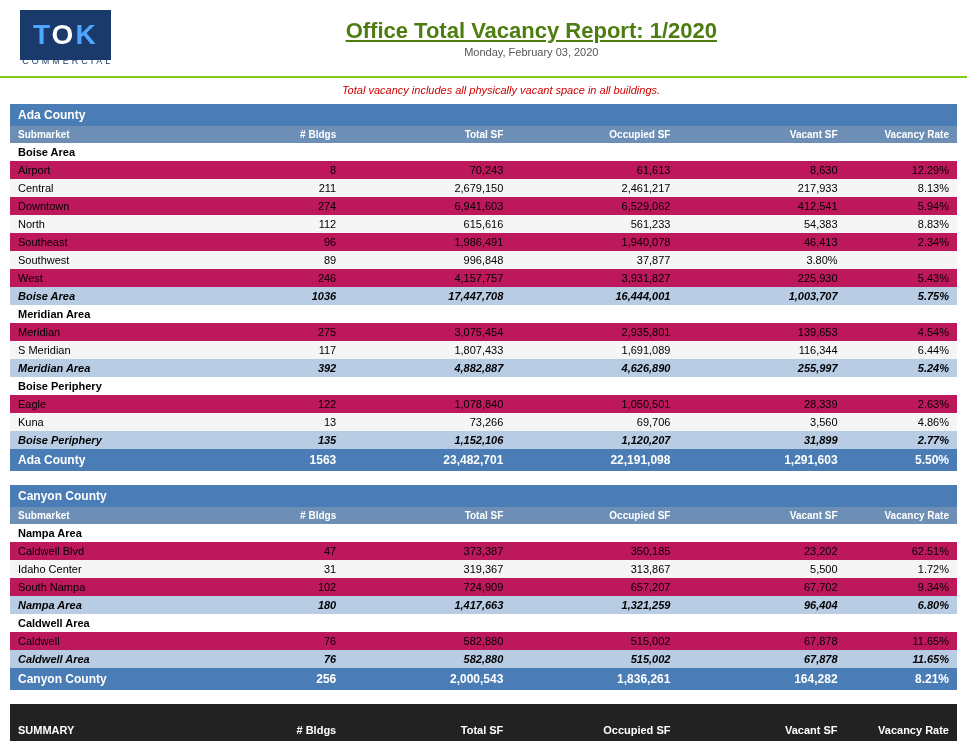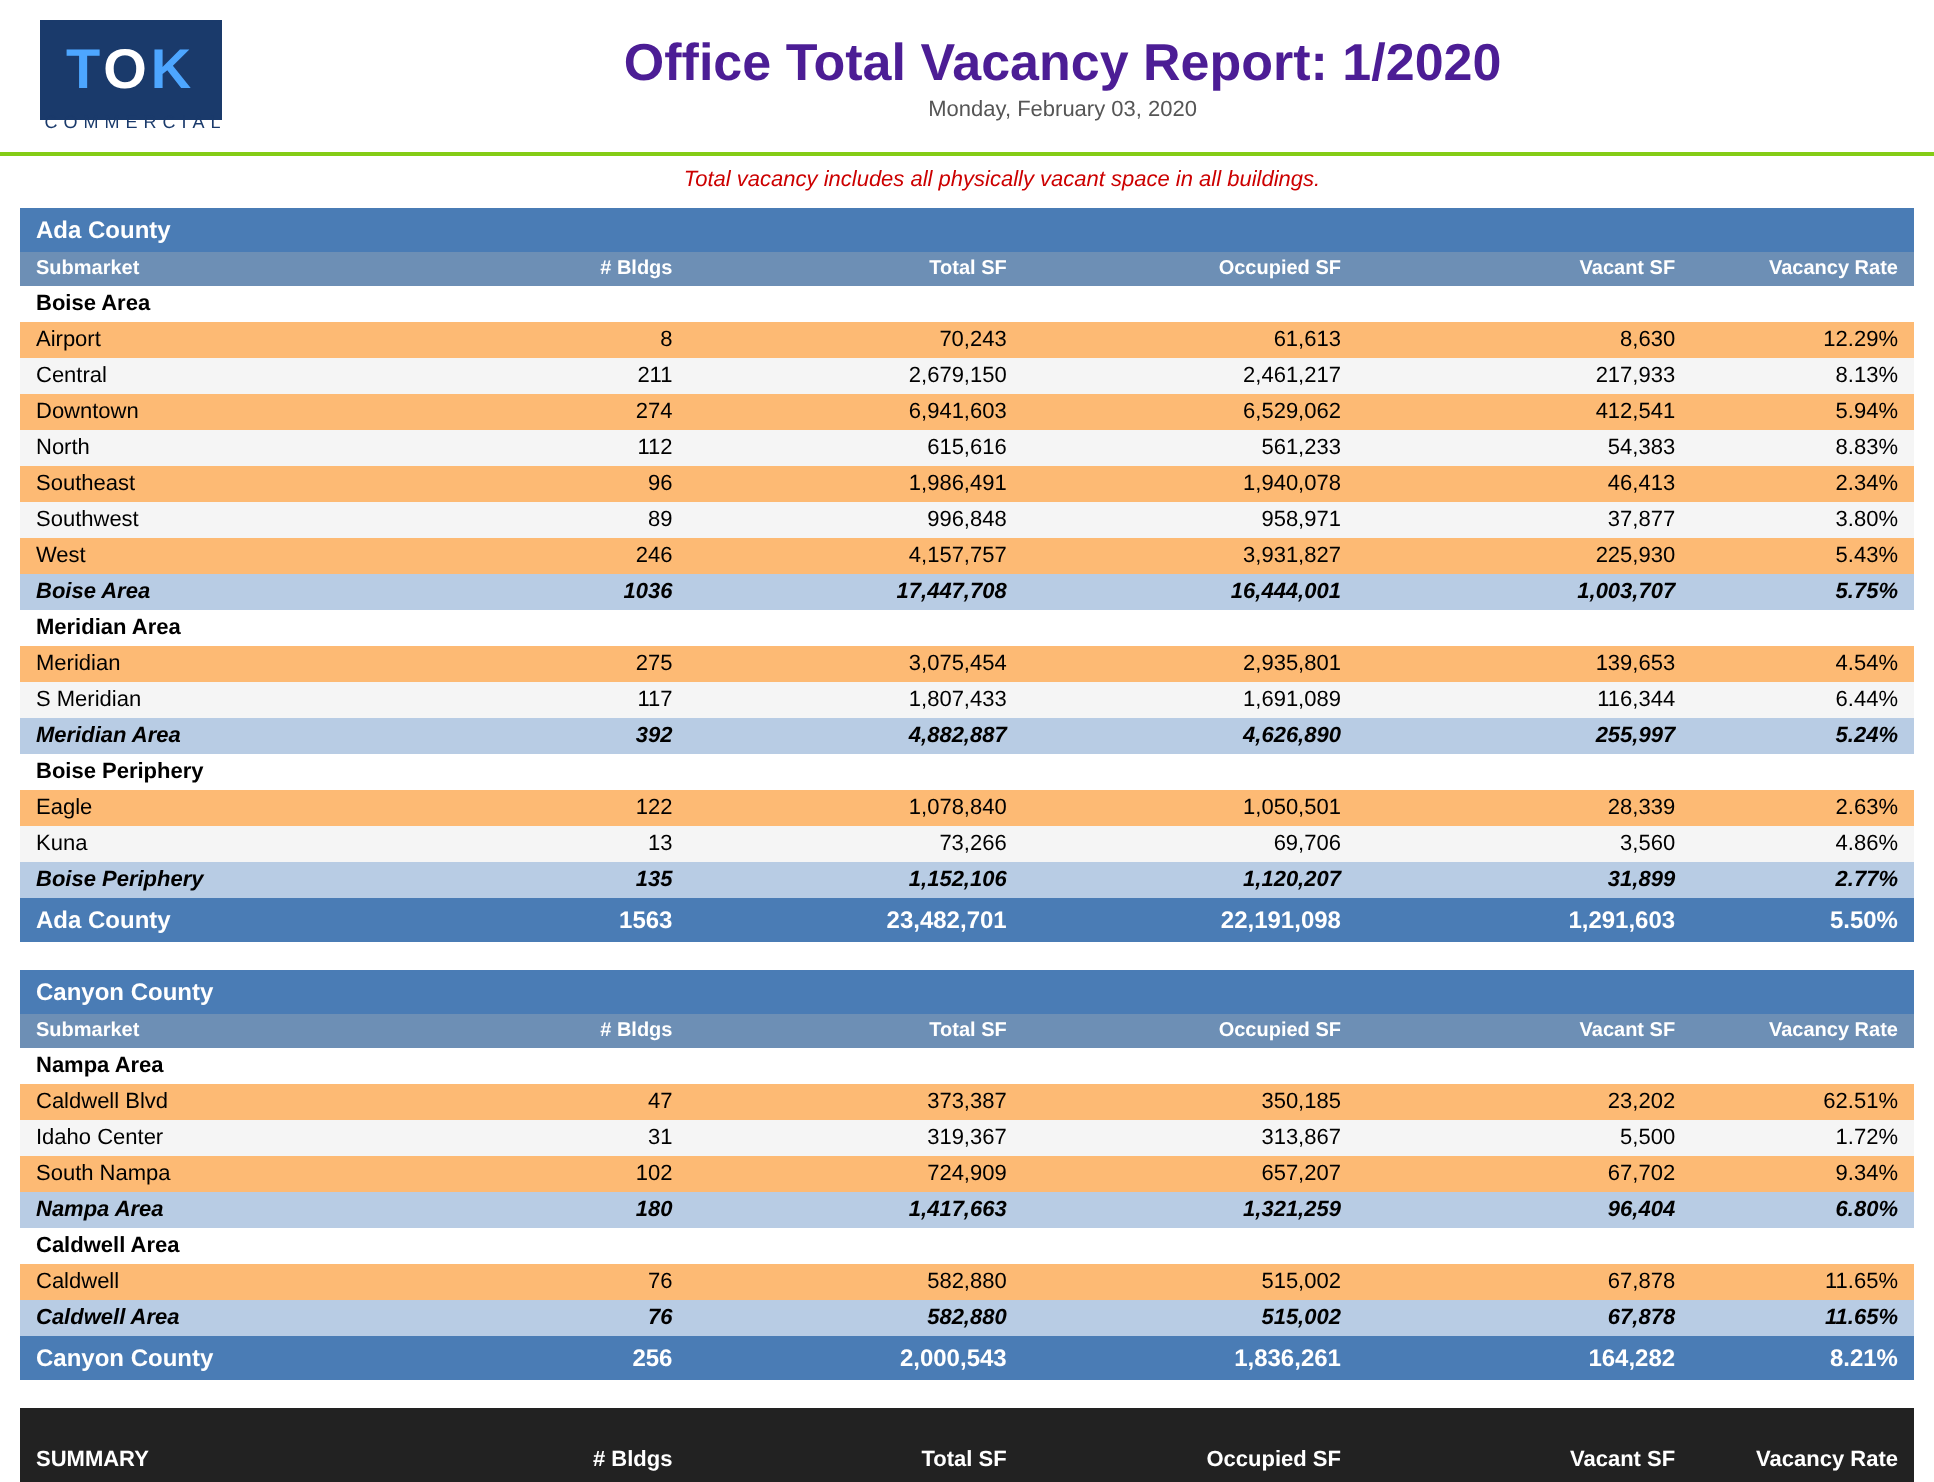--- a/index.html
+++ b/index.html
@@ -39,23 +39,24 @@
     .logo-wrap {
       display: flex;
       flex-direction: column;
       align-items: center;
     }
     .report-title-area {
       flex: 1;
       text-align: center;
     }
     .report-title {
-      font-size: 26px;
-      font-weight: bold;
-      color: #4c1d95;
+      font-size: 22px;
+      font-weight: bold;
+      color: #4d7c0f;
+      text-decoration: underline;
     }
     .report-date {
       font-size: 11px;
       color: #555;
       margin-top: 2px;
     }
 
     
     .subtitle {
       text-align: center;
@@ -106,21 +107,21 @@
 
     
     .data-row {
       display: grid;
       grid-template-columns: 2fr 1fr 1.5fr 1.5fr 1.5fr 1fr;
     }
     .data-row div:not(:first-child) {
       text-align: right;
     }
     .data-row.even { background: #f5f5f5; }
-    .data-row.odd { background: #fdba74; }
+    .data-row.odd { background: #be185d; }
 
     
     .subtotal-row {
       display: grid;
       grid-template-columns: 2fr 1fr 1.5fr 1.5fr 1.5fr 1fr;
       background: #b8cce4;
       font-weight: bold;
       font-size: 11px;
       font-style: italic;
     }
@@ -236,21 +237,20 @@
     <div>96</div>
     <div>1,986,491</div>
     <div>1,940,078</div>
     <div>46,413</div>
     <div>2.34%</div>
   </div>
   <div class="data-row even">
     <div>Southwest</div>
     <div>89</div>
     <div>996,848</div>
-    <div>958,971</div>
     <div>37,877</div>
     <div>3.80%</div>
   </div>
   <div class="data-row odd">
     <div>West</div>
     <div>246</div>
     <div>4,157,757</div>
     <div>3,931,827</div>
     <div>225,930</div>
     <div>5.43%</div>

